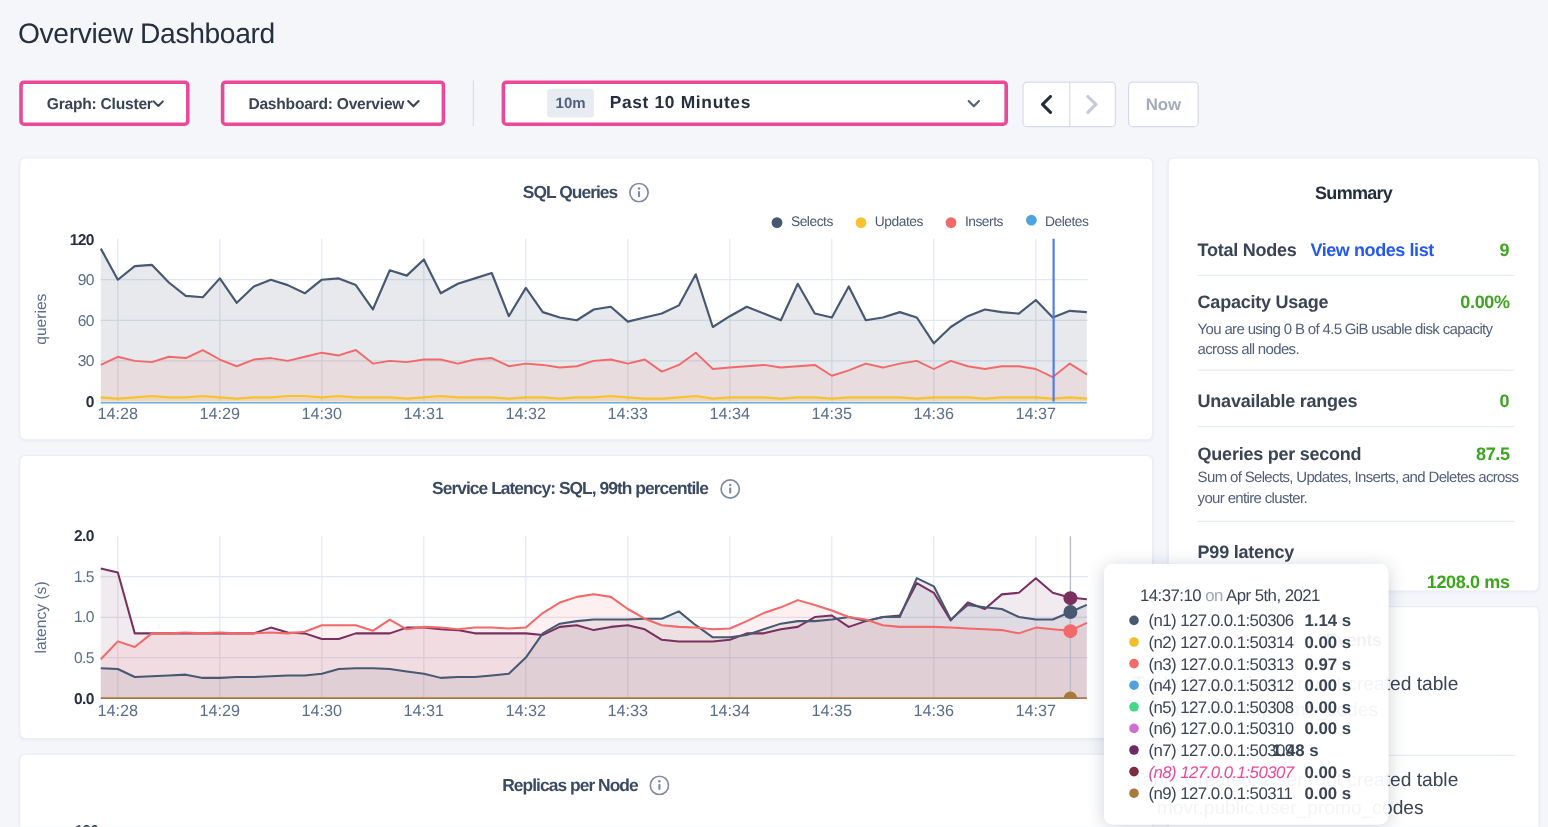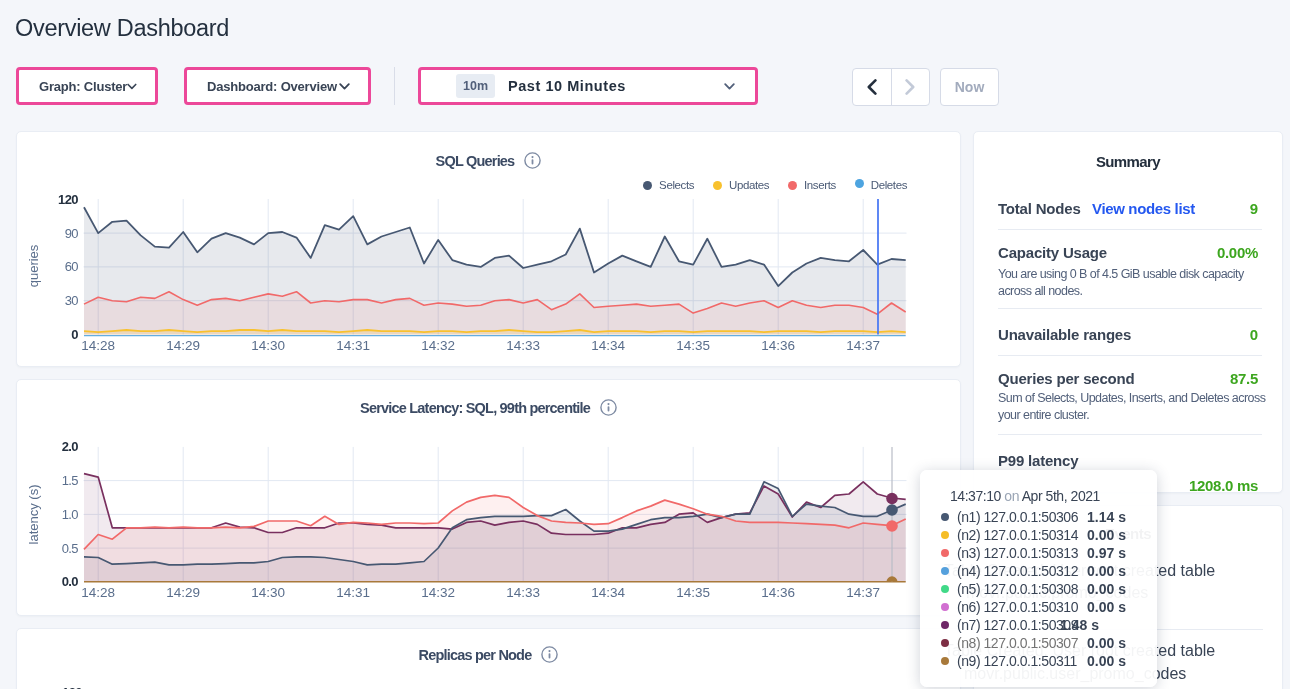--- a/index.html
+++ b/index.html
@@ -20,21 +20,21 @@
       <polyline points="1.2,1.2 5.5,5.6 9.8,1.2" fill="none" stroke="#394455" stroke-width="1.8" stroke-linecap="round" stroke-linejoin="round"></polyline>
     </svg>
 </div>
 <div class="ddown" style="left:184px;top:67px;width:187px;height:38px;padding:0 18px 0 20px;justify-content:space-between;">
   <span style="font-size:13px;font-weight:bold;color:#394455;letter-spacing:-0.2px;white-space:nowrap;">Dashboard: Overview</span>
     <svg width="11" height="7" viewBox="0 0 11 7" style="display:block">
       <polyline points="1.2,1.2 5.5,5.6 9.8,1.2" fill="none" stroke="#394455" stroke-width="1.8" stroke-linecap="round" stroke-linejoin="round"></polyline>
     </svg>
 </div>
 <div style="position:absolute;left:394px;top:67px;width:1px;height:38px;background:#d9dde8;"></div>
-<div class="ddown" style="left:418px;top:67px;width:340px;height:38px;padding:0 14px;">
+<div class="ddown" style="left:418px;top:67px;width:422px;height:38px;padding:0 14px;">
   <span style="background:#e7ecf3;border-radius:3px;font-size:12.5px;font-weight:bold;color:#52607a;padding:5px 7px;margin-left:21px;">10m</span>
   <span style="font-size:14.5px;font-weight:bold;color:#24303f;margin-left:13px;letter-spacing:0.55px;white-space:nowrap;">Past 10 Minutes</span>
   <span style="margin-left:auto;margin-right:6px;">
       <svg width="11" height="7" viewBox="0 0 11 7" style="display:block">
         <polyline points="1.2,1.2 5.5,5.6 9.8,1.2" fill="none" stroke="#52607a" stroke-width="1.8" stroke-linecap="round" stroke-linejoin="round"></polyline>
       </svg>
     </span>
 </div>
 <div style="position:absolute;left:852px;top:68px;width:78px;height:38px;background:#fff;border:1px solid #d6dbe7;border-radius:4px;display:flex;">
   <div style="flex:1;display:flex;align-items:center;justify-content:center;border-right:1px solid #d6dbe7;">
@@ -211,18 +211,18 @@
     <div style="position:absolute;left:21px;top:115px;width:8px;height:8px;border-radius:50%;background:#41d988"></div>
     <div style="position:absolute;left:37px;top:111px;font-size:14px;letter-spacing:-0.45px;color:#394455;white-space:nowrap;text-align:right;">(n5) 127.0.0.1:50308</div>
     <div style="position:absolute;left:140px;top:111px;width:66px;text-align:right;font-size:14px;font-weight:bold;color:#394455;white-space:nowrap;">0.00 s</div>
     <div style="position:absolute;left:21px;top:133px;width:8px;height:8px;border-radius:50%;background:#d16fd1"></div>
     <div style="position:absolute;left:37px;top:129px;font-size:14px;letter-spacing:-0.45px;color:#394455;white-space:nowrap;">(n6) 127.0.0.1:50310</div>
     <div style="position:absolute;left:140px;top:129px;width:66px;text-align:right;font-size:14px;font-weight:bold;color:#394455;white-space:nowrap;">0.00 s</div>
     <div style="position:absolute;left:21px;top:151px;width:8px;height:8px;border-radius:50%;background:#6f2767"></div>
     <div style="position:absolute;left:37px;top:147px;font-size:14px;letter-spacing:-0.45px;color:#394455;white-space:nowrap;">(n7) 127.0.0.1:50309</div>
     <div style="position:absolute;left:140px;top:147px;width:66px;text-align:left;font-size:14px;font-weight:bold;color:#394455;white-space:nowrap;">1.48 s</div>
     <div style="position:absolute;left:21px;top:169px;width:8px;height:8px;border-radius:50%;background:#7c2d43"></div>
-    <div style="position:absolute;left:37px;top:165px;font-size:14px;letter-spacing:-0.45px;color:#737373;white-space:nowrap;">(n8) 127.0.0.1:50307</div>
+    <div style="position:absolute;left:37px;top:165px;font-size:14px;letter-spacing:-0.45px;color:#ec4899;white-space:nowrap;font-style:italic;">(n8) 127.0.0.1:50307</div>
     <div style="position:absolute;left:140px;top:165px;width:66px;text-align:right;font-size:14px;font-weight:bold;color:#394455;white-space:nowrap;">0.00 s</div>
     <div style="position:absolute;left:21px;top:187px;width:8px;height:8px;border-radius:50%;background:#a8793a"></div>
     <div style="position:absolute;left:37px;top:183px;font-size:14px;letter-spacing:-0.45px;color:#394455;white-space:nowrap;">(n9) 127.0.0.1:50311</div>
     <div style="position:absolute;left:140px;top:183px;width:66px;text-align:right;font-size:14px;font-weight:bold;color:#394455;white-space:nowrap;">0.00 s</div>
   </div>
 
 </body></html>

